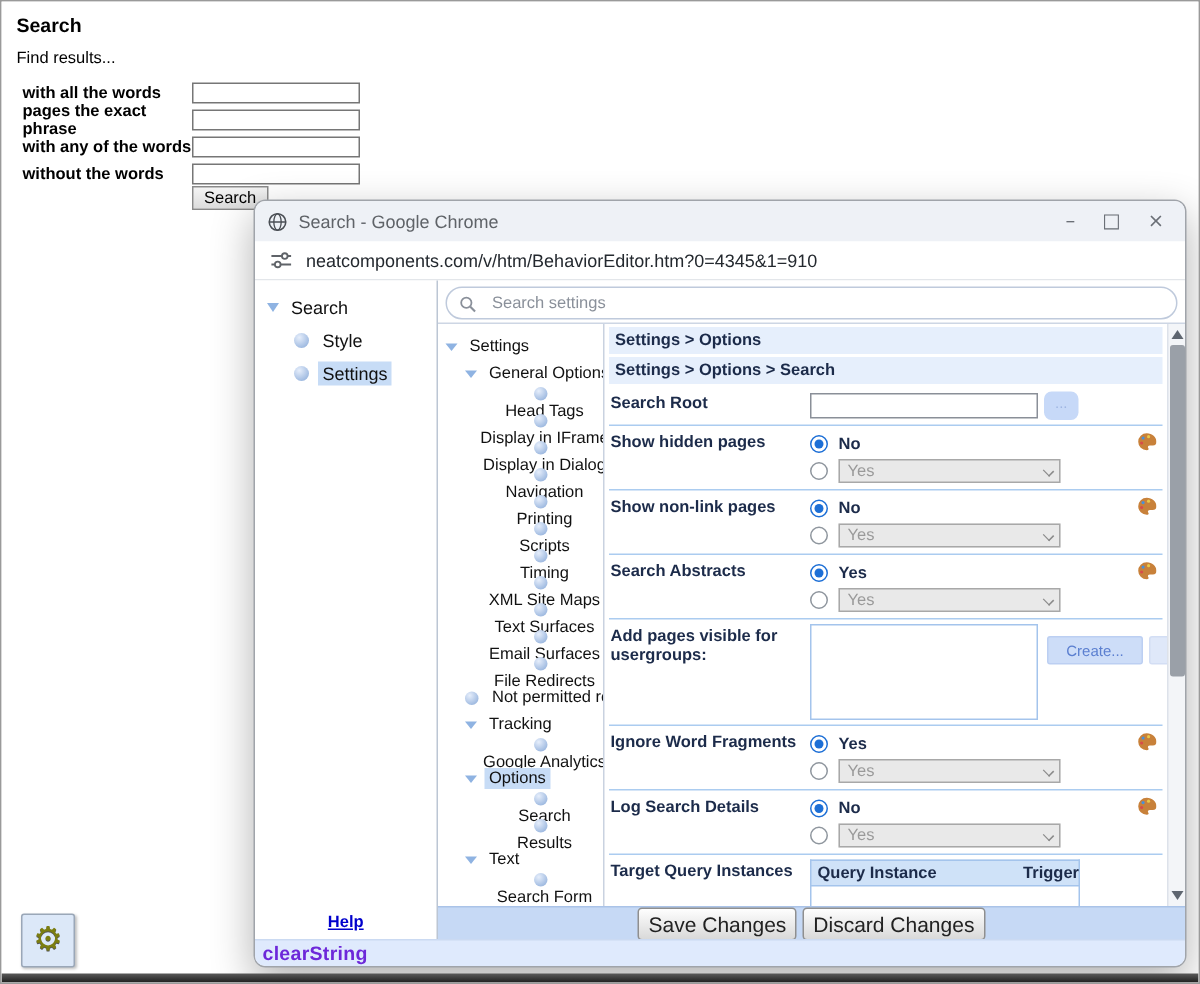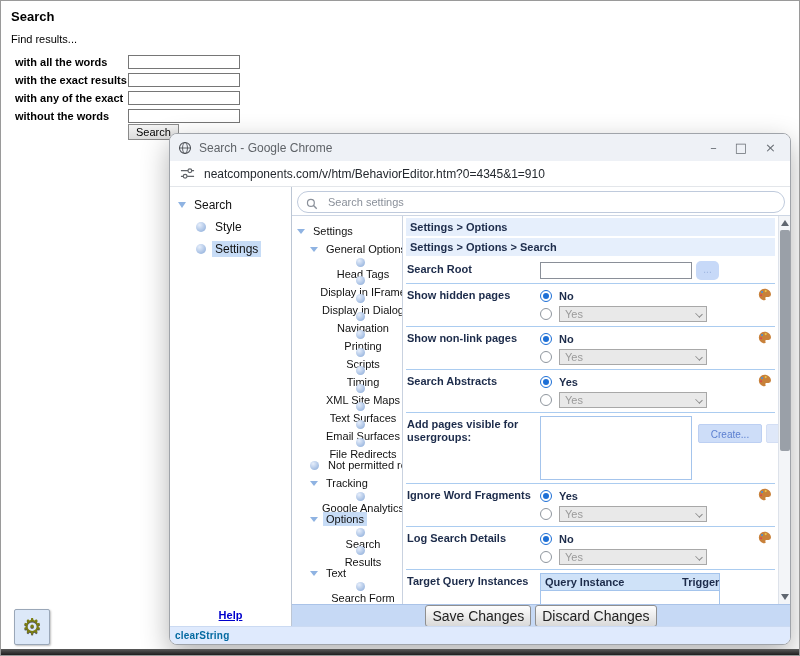--- a/index.html
+++ b/index.html
@@ -113,44 +113,44 @@
   .sarrow.down { border-top:6px solid #5f6670; margin-top:auto; margin-bottom:4px; }
   .sthumb { width:10px; height:57%; background:#9aa0a8; border-radius:2px; }
 
   
   #footerbar { height:22px; background:#c6d9f5; border-top:1px solid #aac3e8; display:flex; align-items:center;
     justify-content:center; gap:4px; }
   .fbtn { font-family:"Liberation Sans",sans-serif; font-size:14px; color:#222; padding:2px 6px;
     background:linear-gradient(#fefefe,#d9d9d9); border:1px solid #8f8f8f; border-radius:3px; cursor:pointer; }
   #brand { position:absolute; left:0; right:0; bottom:0; height:18px; background:#dfeafd; border-top:1px solid #cbdaf2;
     display:flex; align-items:center; padding-left:5px; }
-  #brand span { font-size:10px; font-weight:bold; color:#0369a1; letter-spacing:.2px; }
+  #brand span { font-size:13px; font-weight:bold; color:#6d28d9; letter-spacing:.2px; }
 </style>
 </head>
 <body>
 
 <div id="screen">
 
   <div id="backpage">
     <h1 id="page-title">Search</h1>
     <div id="page-subtitle">Find results...</div>
     <div id="backform">
 
         <div class="frow">
           <span class="flabel">with all the words</span>
           <input class="finput" style="">
         </div>
 
         <div class="frow">
-          <span class="flabel">with the exact results</span>
+          <span class="flabel">pages the exact phrase</span>
           <input class="finput" style="">
         </div>
 
         <div class="frow">
-          <span class="flabel">with any of the exact</span>
+          <span class="flabel">with any of the words</span>
           <input class="finput" style="">
         </div>
 
         <div class="frow">
           <span class="flabel">without the words</span>
           <input class="finput" style="">
         </div>
       </div>
     <button id="back-search-btn">Search</button>
     <div id="gear-btn">

